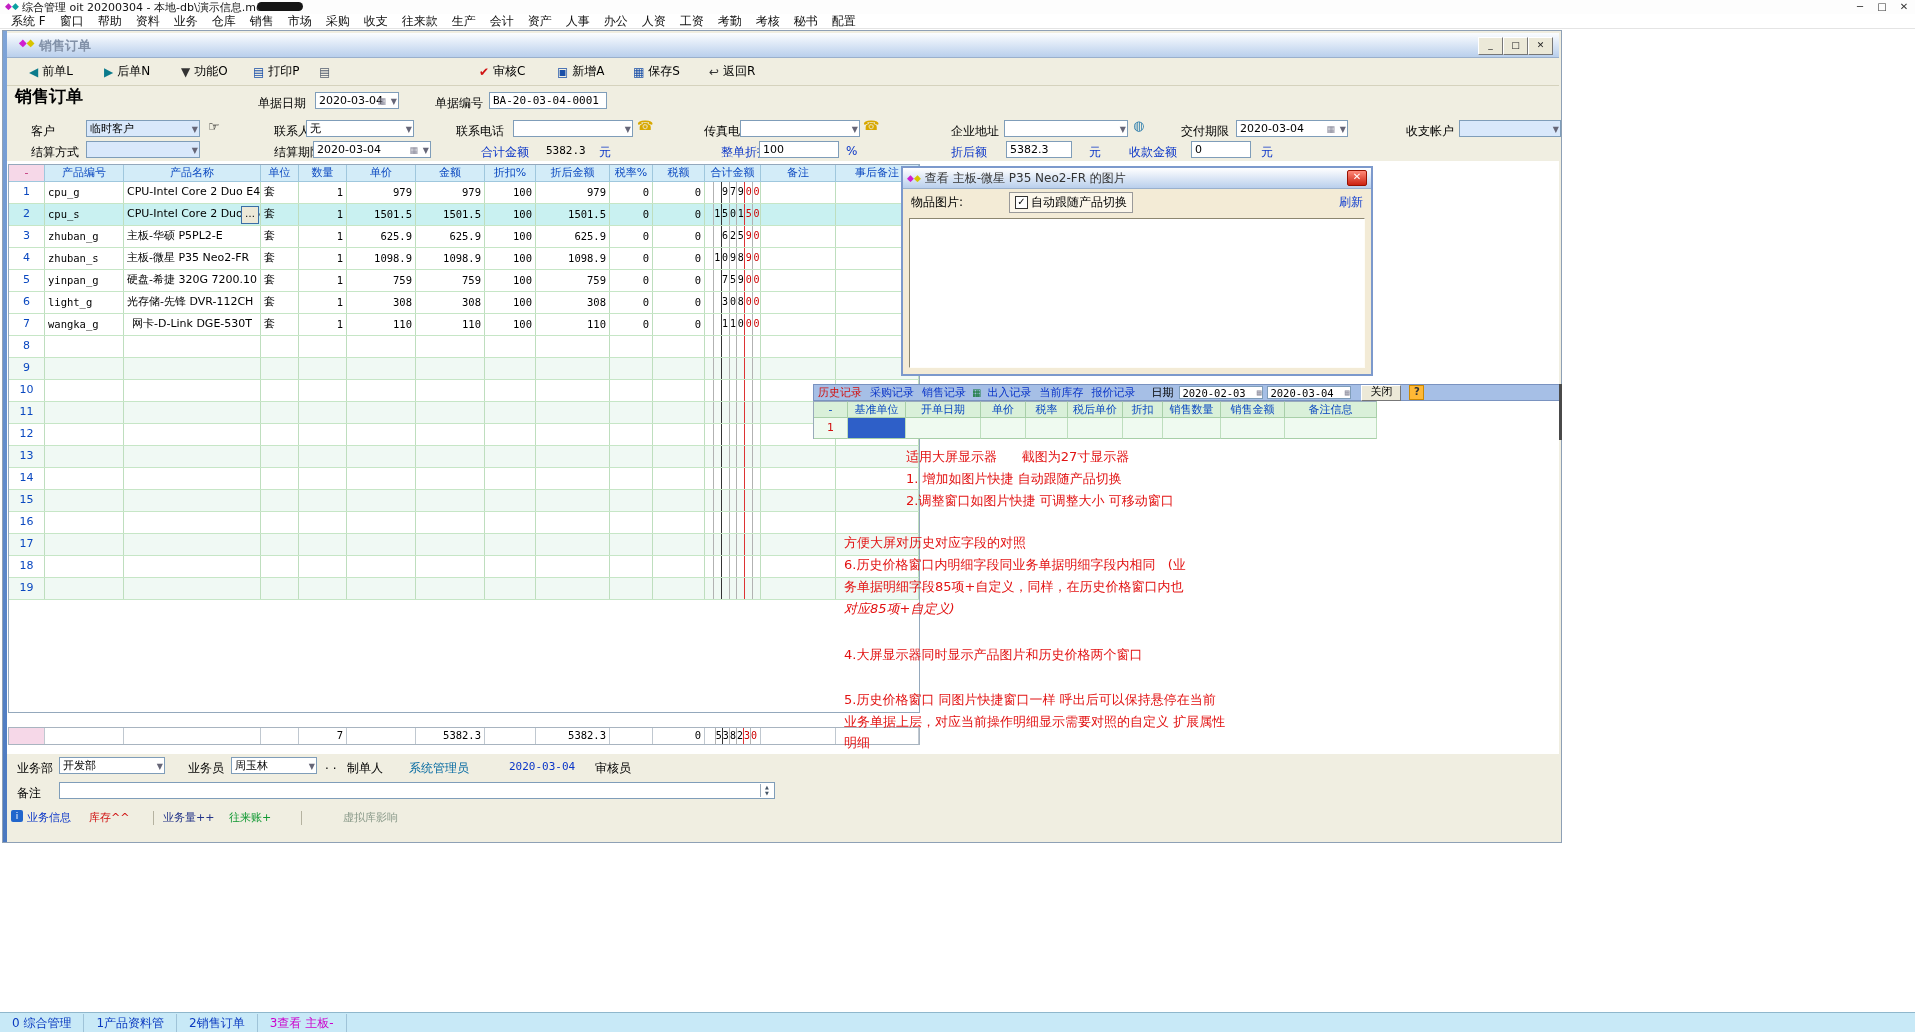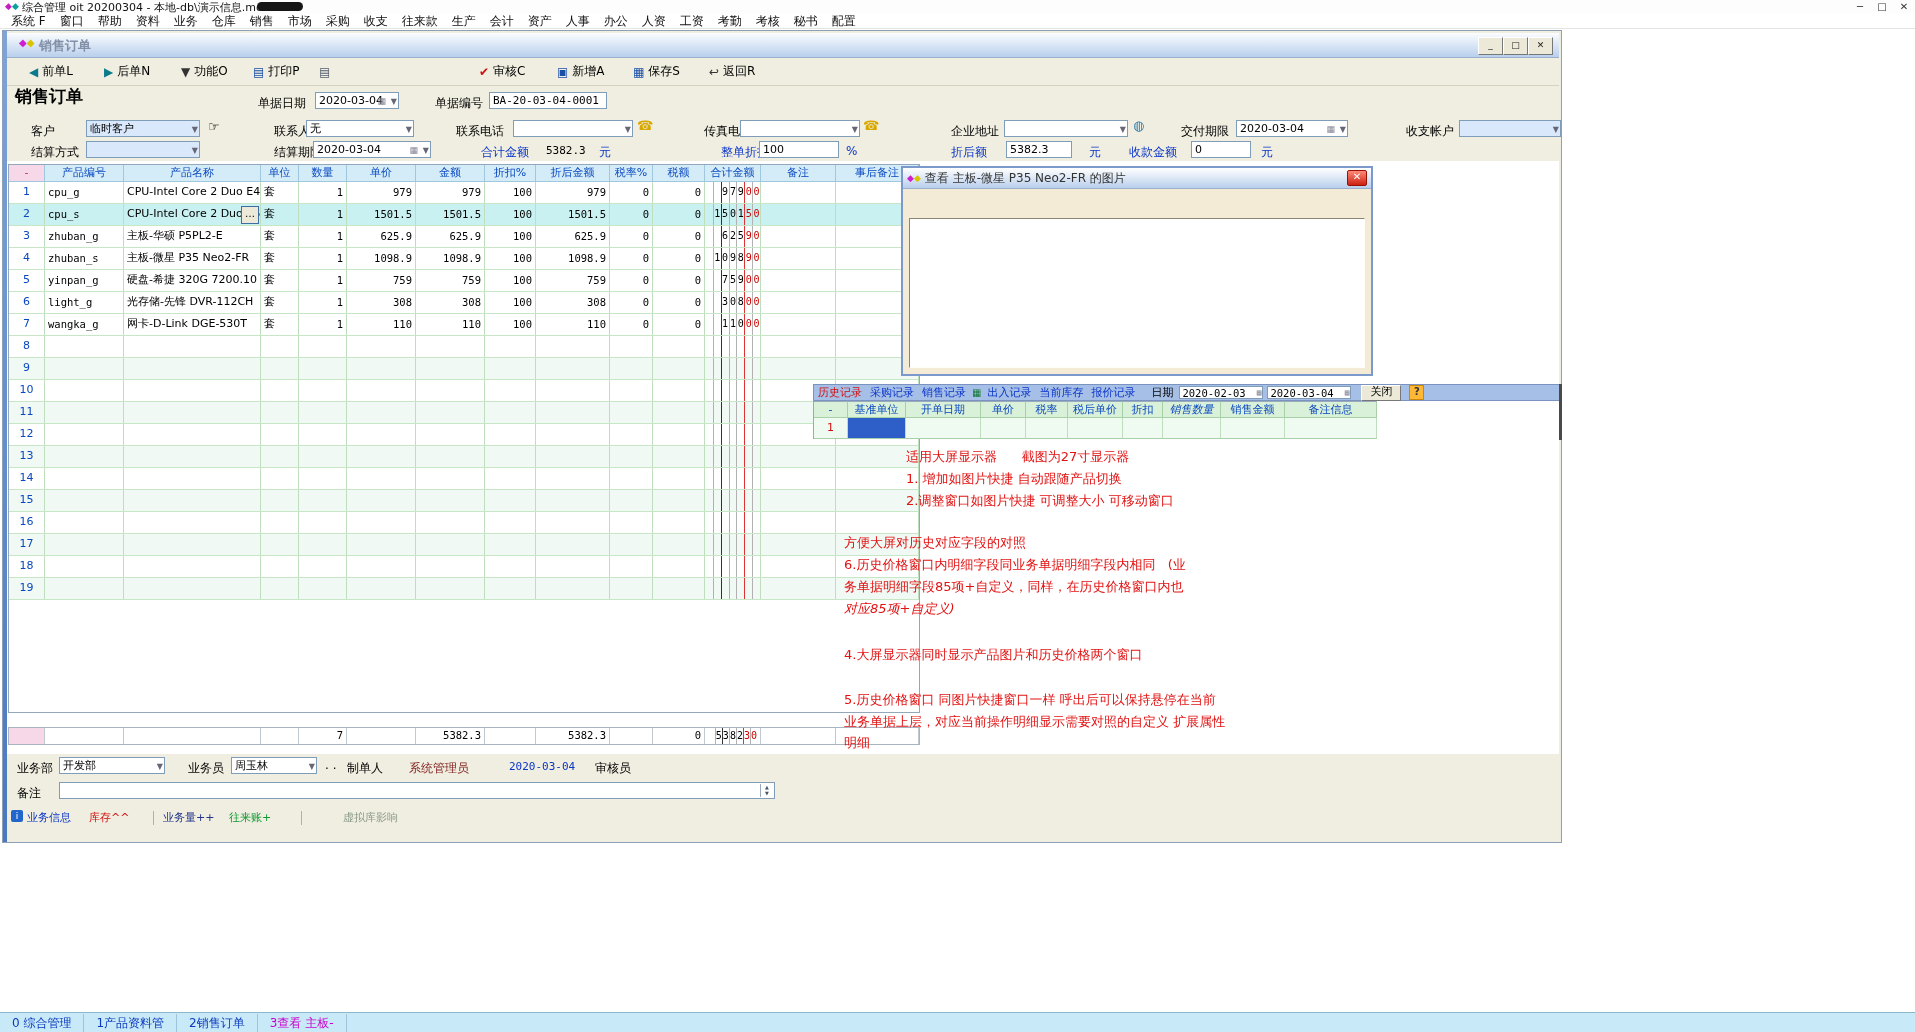--- a/index.html
+++ b/index.html
@@ -121,21 +121,21 @@
   .h-row{position:absolute;left:810px;top:387px;display:flex;height:21px;z-index:40;border-left:1px solid #9ab;background:#effaf0;}
   .hc{box-sizing:border-box;height:21px;border-right:1px solid #bedebe;border-bottom:1px solid #a8cfa8;font-size:11px;line-height:20px;text-align:center;}
   .hc.no{color:#d01111;}
   .hc.selcell{background:#2e5fc8;}
 
   
   .note{position:absolute;color:#e21212;font-size:13px;white-space:pre;z-index:50;}
 
   
   .ft-label{position:absolute;font-size:12px;color:#000;white-space:nowrap;}
-  .ft-red{color:#7f1d1d;}
+  .ft-red{color:#0369a1;}
   .ft-blue{color:#0a35c8;}
   .spin{position:absolute;right:1px;top:1px;width:12px;height:13px;border-left:1px solid #9ab;font-size:5px;line-height:6px;
         text-align:center;color:#456;}
   .links-sep{position:absolute;top:780px;width:1px;height:14px;background:#b5b2a0;}
   .link-item{position:absolute;top:779px;font-size:11px;white-space:nowrap;}
   .hint-row{position:absolute;left:0px;top:792px;width:1558px;height:19px;background:#e9e7d9;border-top:1px solid #c6c3ae;}
   .hint-text{position:absolute;left:8px;top:2px;font-size:11px;color:#222;}
   .info-ico{position:absolute;left:8px;top:779px;width:12px;height:12px;background:#2266cc;border-radius:2px;color:#fff;
             font-size:9px;line-height:12px;text-align:center;}
 
@@ -426,21 +426,21 @@
                 <span class="dcell dec first">0</span>
                 <span class="dcell dec">0</span>
               </div>
             </div>
             <div class="td " style="width: 75px;"></div>
             <div class="td " style="width: 83px;"></div>
           </div>
           <div class="tr">
             <div class="td rownum" style="width: 36px;">7</div>
             <div class="td code" style="width: 79px;">wangka_g</div>
-            <div class="td namecell" style="width: 137px;">网卡-D-Link DGE-530T</div>
+            <div class="td namecell" style="width: 137px; text-align: center;">网卡-D-Link DGE-530T</div>
             <div class="td " style="width: 38px;">套</div>
             <div class="td num" style="width: 48px;">1</div>
             <div class="td num" style="width: 69px;">110</div>
             <div class="td num" style="width: 69px;">110</div>
             <div class="td num" style="width: 51px;">100</div>
             <div class="td num" style="width: 74px;">110</div>
             <div class="td num" style="width: 43px;">0</div>
             <div class="td num" style="width: 52px;">0</div>
             <div class="td digitcol" style="width: 56px;">
               <div class="digits">
@@ -796,20 +796,28 @@
         </div>
         <div class="tc" style="width: 75px;"></div>
         <div class="tc" style="width: 83px;"></div>
       </div>
 
     <div class="viewer">
       <div class="pp-title">
         <span class="pp-ico">◆<i>◆</i></span>
         <span>查看 主板-微星 P35 Neo2-FR 的图片</span>
         <span class="pp-close">✕</span>
+      </div>
+      <div class="pp-bar">
+        <span>物品图片:</span>
+        <span class="cb-box">
+          <span class="cbx">✓</span>
+          <span>自动跟随产品切换</span>
+        </span>
+        <span class="pp-refresh">刷新</span>
       </div>
       <div class="pp-content"></div>
     </div>
 
     <div class="h-strip" id="hstrip">
         <span class="htab active">历史记录</span>
         <span class="htab">采购记录</span>
         <span class="htab">销售记录</span>
         <span class="h-grid-ico">▦</span>
         <span class="htab">出入记录</span>
@@ -823,21 +831,21 @@
       </div>
     <div class="h-edge"></div>
     <div class="h-head" id="hhead">
         <div class="hh" style="width: 34px;">-</div>
         <div class="hh" style="width: 58px;">基准单位</div>
         <div class="hh" style="width: 75px;">开单日期</div>
         <div class="hh" style="width: 45px;">单价</div>
         <div class="hh" style="width: 42px;">税率</div>
         <div class="hh" style="width: 55px;">税后单价</div>
         <div class="hh" style="width: 40px;">折扣</div>
-        <div class="hh" style="width: 58px; font-style: italic;">销售数量</div>
+        <div class="hh" style="width: 58px;">销售数量</div>
         <div class="hh" style="width: 64px;">销售金额</div>
         <div class="hh" style="width: 92px;">备注信息</div>
       </div>
     <div class="h-row" id="hrow">
         <div class="hc no" style="width: 34px;">1</div>
         <div class="hc selcell" style="width: 58px;"></div>
         <div class="hc" style="width: 75px;"></div>
         <div class="hc" style="width: 45px;"></div>
         <div class="hc" style="width: 42px;"></div>
         <div class="hc" style="width: 55px;"></div>

